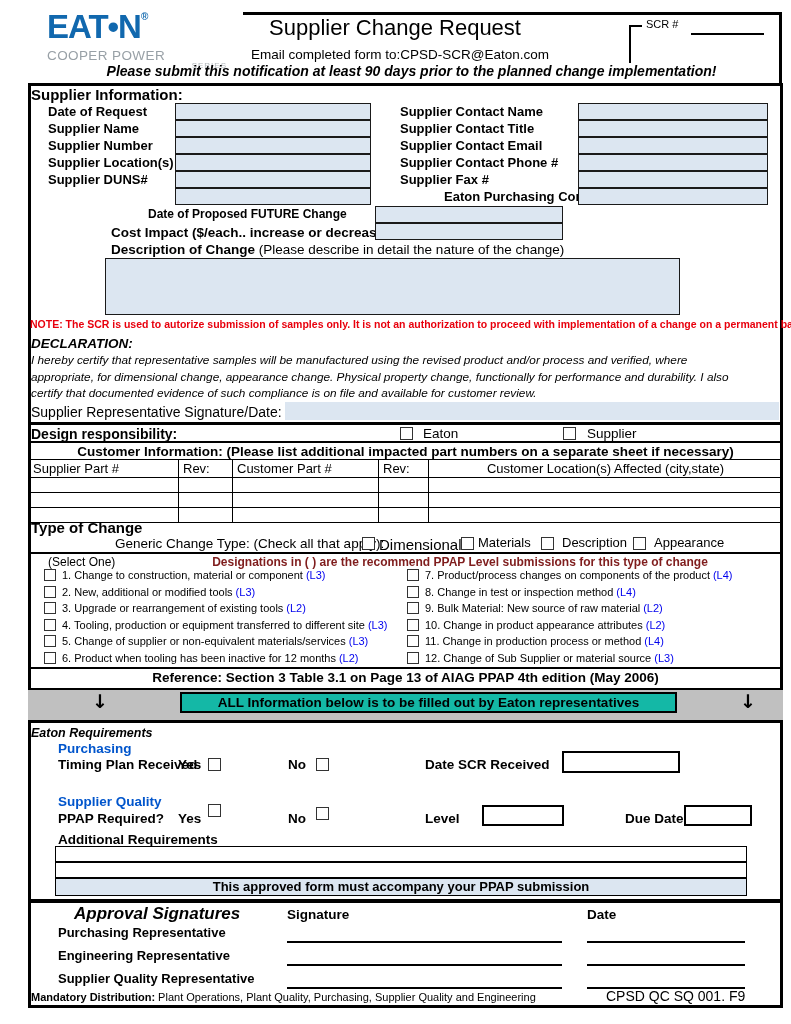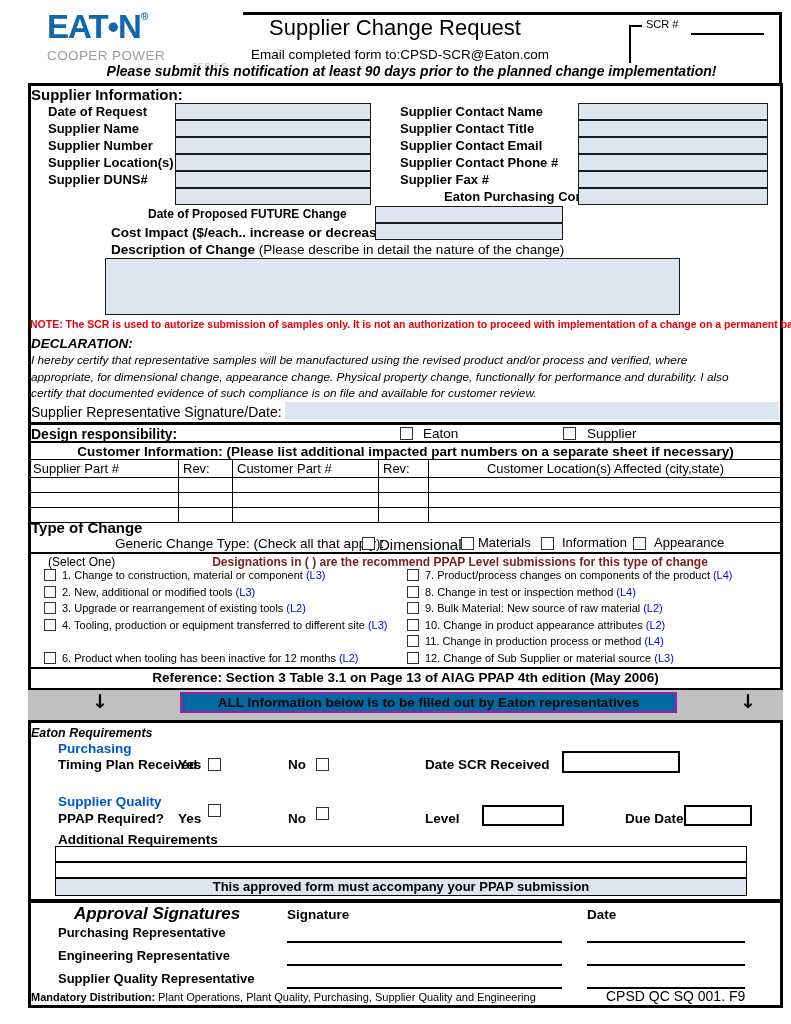--- a/index.html
+++ b/index.html
@@ -23,21 +23,21 @@
   .chk{position:absolute;font-size:11px;white-space:nowrap;}
   .lvl{color:#0000ee;margin-left:3px;}
   .mainbox{position:absolute;left:28px;top:83px;width:755px;height:925px;
            box-sizing:border-box;border:3.5px solid #000;}
   .ctable{position:absolute;left:28px;top:459px;width:755px;border-collapse:collapse;table-layout:fixed;}
   .ctable td{border:1.6px solid #000;font-size:12.5px;padding:0 4px;height:14px;overflow:hidden;}
   .ctable tr.hd td{height:17px;font-size:13px;}
   .graybanner{position:absolute;left:28px;top:688px;width:755px;height:35px;box-sizing:border-box;
               background:#c0c0c0;border-top:2.5px solid #000;border-bottom:3px solid #000;}
   .whitebanner{position:absolute;left:180px;top:692px;width:497px;height:21px;box-sizing:border-box;
-               background:#0369a1;border:2px solid #a21caf;text-align:center;font-weight:bold;
+               background:#14b8a6;border:2px solid #000000;text-align:center;font-weight:bold;
                font-size:13.5px;line-height:17px;}
   .bluebanner{position:absolute;left:55px;top:878px;width:692px;height:18px;box-sizing:border-box;
               background:#dce6f1;border:1.6px solid #000;text-align:center;font-weight:bold;
               font-size:13px;line-height:15px;}
   .arrow{font-family:"DejaVu Sans",sans-serif;font-size:19px;font-weight:bold;}
   .sigline{position:absolute;height:1.8px;background:#000;}
   .logo{position:absolute;left:47px;top:8px;color:#1168ae;font-weight:900;font-size:33px;
         letter-spacing:-1px;font-family:"Liberation Sans",sans-serif;}
   .logo sup{font-size:10px;letter-spacing:0;vertical-align:18px;}
   .cooper{position:absolute;left:47px;top:48px;color:#98a0a6;font-size:13.5px;letter-spacing:.4px;}
@@ -159,32 +159,33 @@
   </tbody>
     </table>
 
   <div class="t b" style="left:31px;top:519px;font-size:15px;">Type of Change</div>
   <div class="t" style="left:115px;top:536px;font-size:13.5px;">Generic Change Type: (Check all that apply):</div>
   <span class="cb" style="left:362px;top:537px;"></span>
   <div class="t" style="left:379px;top:536px;font-size:15px;">Dimensional</div>
   <span class="cb" style="left:461px;top:537px;"></span>
   <div class="t" style="left:478px;top:536px;font-size:13px;">Materials</div>
   <span class="cb" style="left:541px;top:537px;"></span>
-  <div class="t" style="left:562px;top:536px;font-size:13px;">Information</div>
+  <div class="t" style="left:562px;top:536px;font-size:13px;">Description</div>
   <span class="cb" style="left:633px;top:537px;"></span>
   <div class="t" style="left:654px;top:536px;font-size:13px;">Appearance</div>
   <div class="line" style="left:28px;top:552px;width:755px;height:1.6px;"></div>
 
   <div class="t" style="left:48px;top:556px;font-size:12px;">(Select One)</div>
   <div class="t b lblue" style="left:180px;top:556px;width:560px;text-align:center;font-size:12px;">Designations in ( ) are the recommend PPAP Level submissions for this type of change</div>
 
   <div class="chk" style="left:44px;top:569px;"><span class="cbi"></span><span>1. Change to construction, material or component</span><span class="lvl">(L3)</span></div>
   <div class="chk" style="left:44px;top:586px;"><span class="cbi"></span><span>2. New, additional or modified tools</span><span class="lvl">(L3)</span></div>
   <div class="chk" style="left:44px;top:602px;"><span class="cbi"></span><span>3. Upgrade or rearrangement of existing tools</span><span class="lvl">(L2)</span></div>
   <div class="chk" style="left:44px;top:619px;"><span class="cbi"></span><span>4. Tooling, production or equipment transferred to different site</span><span class="lvl">(L3)</span></div>
+  <div class="chk" style="left:44px;top:635px;"><span class="cbi"></span><span>5. Change of supplier or non-equivalent materials/services</span><span class="lvl">(L3)</span></div>
   <div class="chk" style="left:44px;top:652px;"><span class="cbi"></span><span>6. Product when tooling has been inactive for 12 months</span><span class="lvl">(L2)</span></div>
 
   <div class="chk" style="left:407px;top:569px;"><span class="cbi"></span><span>7. Product/process changes on components of the product</span><span class="lvl">(L4)</span></div>
   <div class="chk" style="left:407px;top:586px;"><span class="cbi"></span><span>8. Change in test or inspection method</span><span class="lvl">(L4)</span></div>
   <div class="chk" style="left:407px;top:602px;"><span class="cbi"></span><span>9. Bulk Material: New source of raw material</span><span class="lvl">(L2)</span></div>
   <div class="chk" style="left:407px;top:619px;"><span class="cbi"></span><span>10. Change in product appearance attributes</span><span class="lvl">(L2)</span></div>
   <div class="chk" style="left:407px;top:635px;"><span class="cbi"></span><span>11. Change in production process or method</span><span class="lvl">(L4)</span></div>
   <div class="chk" style="left:407px;top:652px;"><span class="cbi"></span><span>12. Change of Sub Supplier or material source</span><span class="lvl">(L3)</span></div>
 
   <div class="line" style="left:28px;top:667px;width:755px;height:1.6px;"></div>

